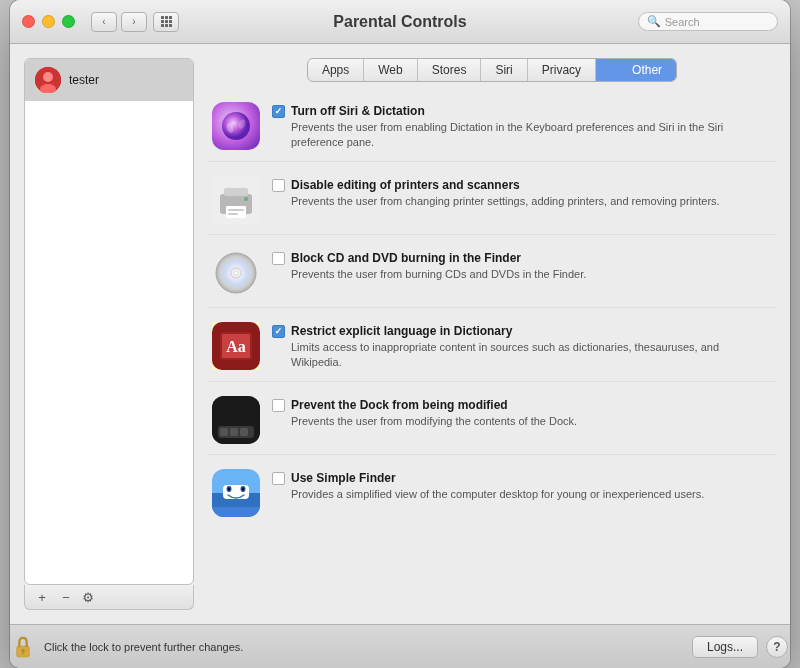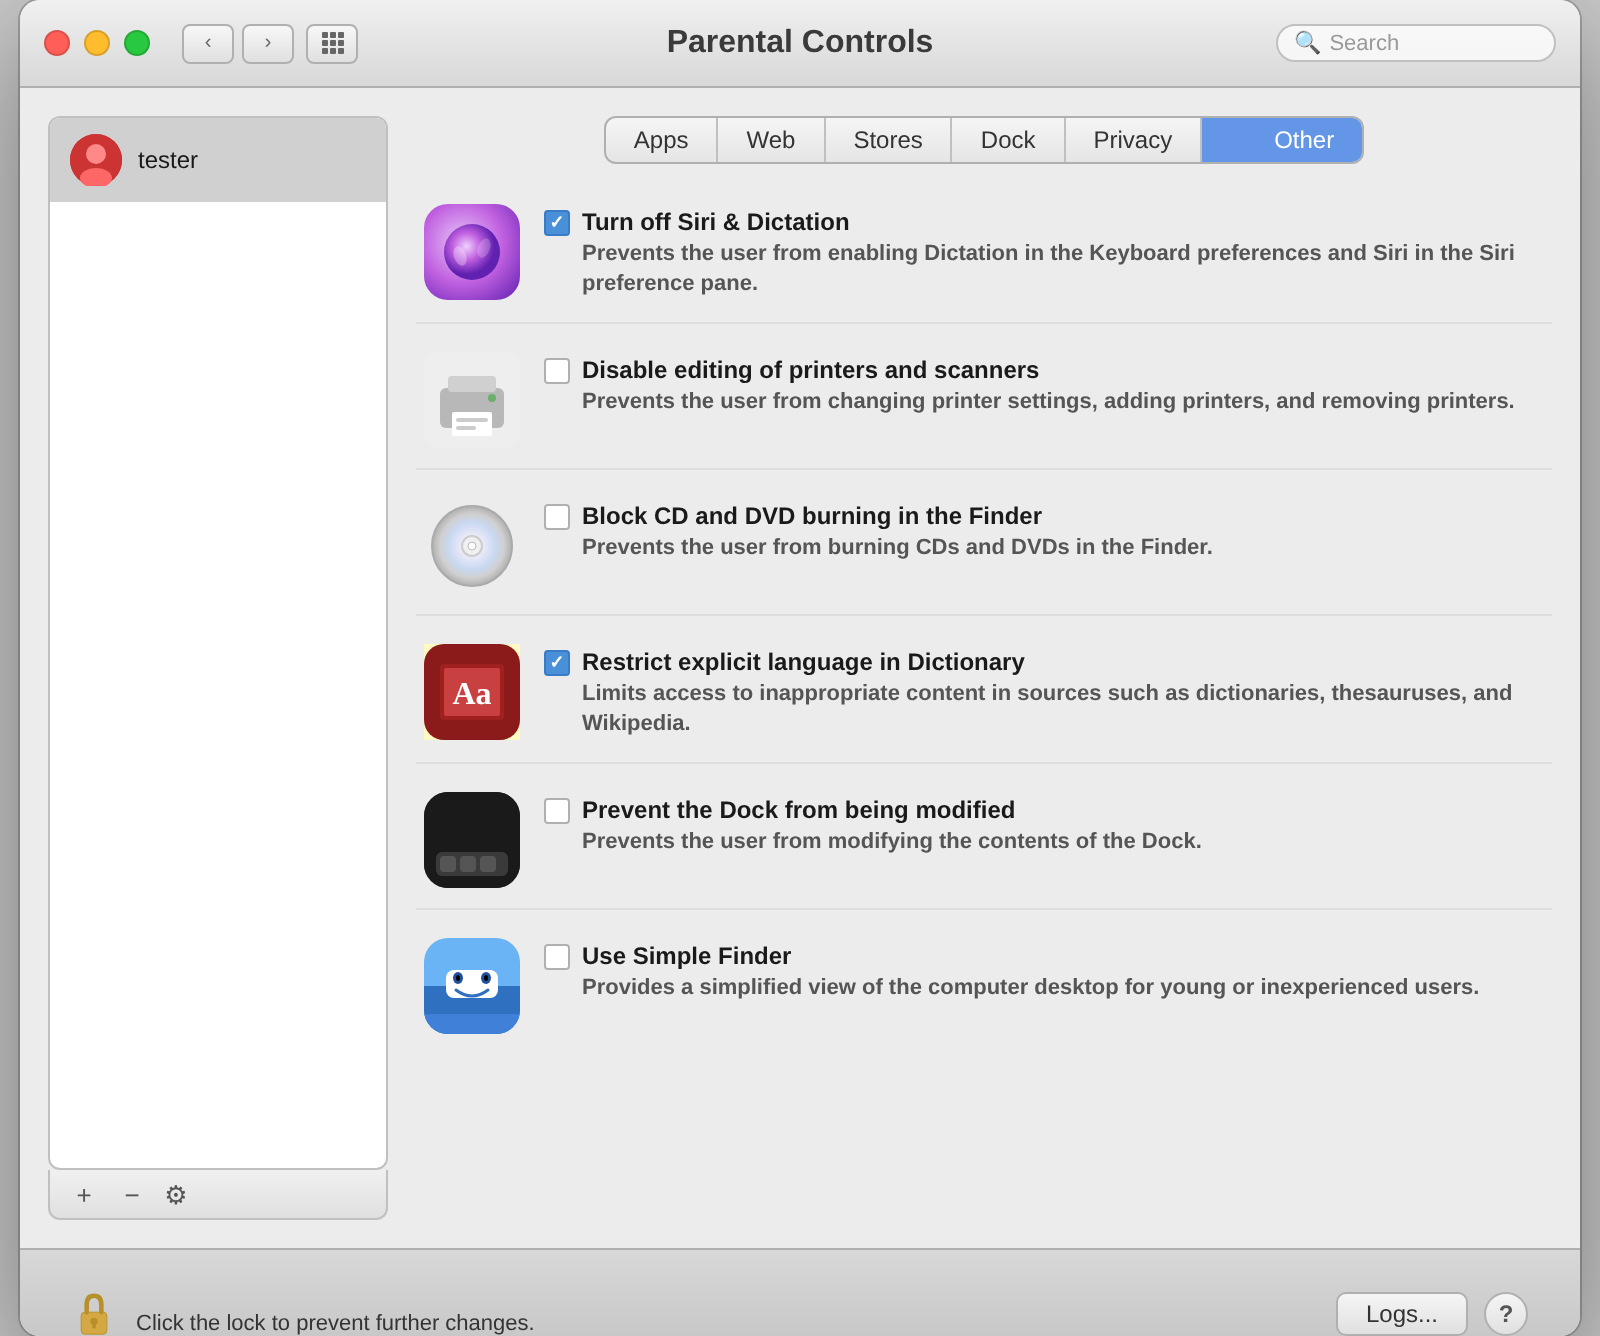--- a/index.html
+++ b/index.html
@@ -282,30 +282,29 @@
     .setting-title {
       font-size: 12px;
       font-weight: 600;
       color: #1a1a1a;
       margin-bottom: 2px;
     }
     .setting-desc {
       font-size: 11px;
       color: #555;
       line-height: 1.4;
-      font-weight: bold;
     }
     
     .bottom-bar {
       height: 44px;
       background: linear-gradient(to bottom, #d8d8d8, #c8c8c8);
       border-top: 1px solid #b0b0b0;
       display: flex;
-      align-items: flex-end;
-      padding: 0 26px;
+      align-items: center;
+      padding: 0 2px;
       gap: 10px;
     }
     .lock-icon {
       width: 22px;
       height: 22px;
       display: flex;
       align-items: center;
       justify-content: center;
       cursor: pointer;
     }
@@ -423,21 +422,21 @@
         <div class="sidebar-gear">⚙</div>
       </div>
     </div>
 
     <div class="main-panel">
 
       <div class="tabs">
         <div class="tab">Apps</div>
         <div class="tab">Web</div>
         <div class="tab">Stores</div>
-        <div class="tab">Dock</div>
+        <div class="tab">Siri</div>
         <div class="tab">Privacy</div>
         <div class="tab active">Other</div>
       </div>
 
       <div class="settings-list">
 
         <div class="setting-item">
           <div class="setting-icon siri-icon">
             <svg width="32" height="32" viewBox="0 0 32 32">
               <defs>

